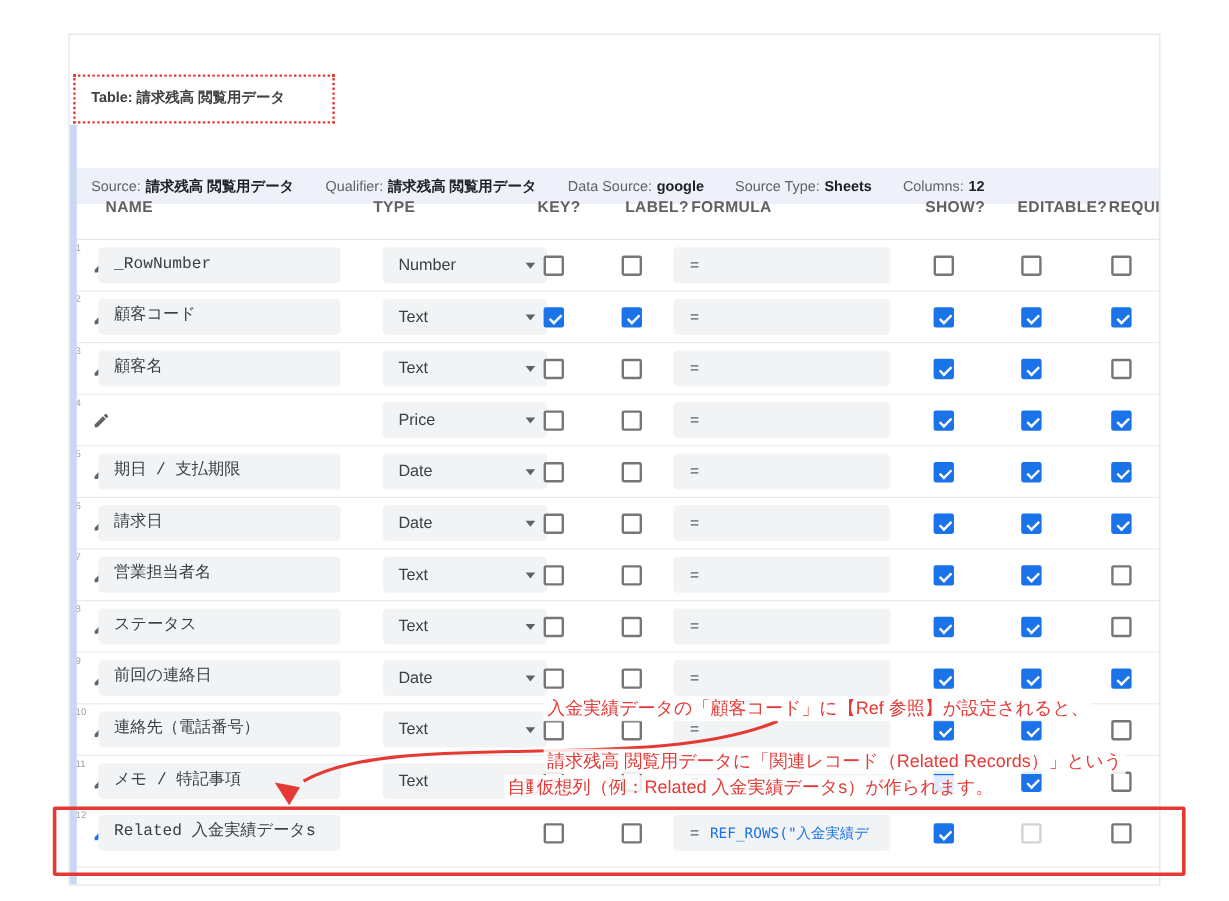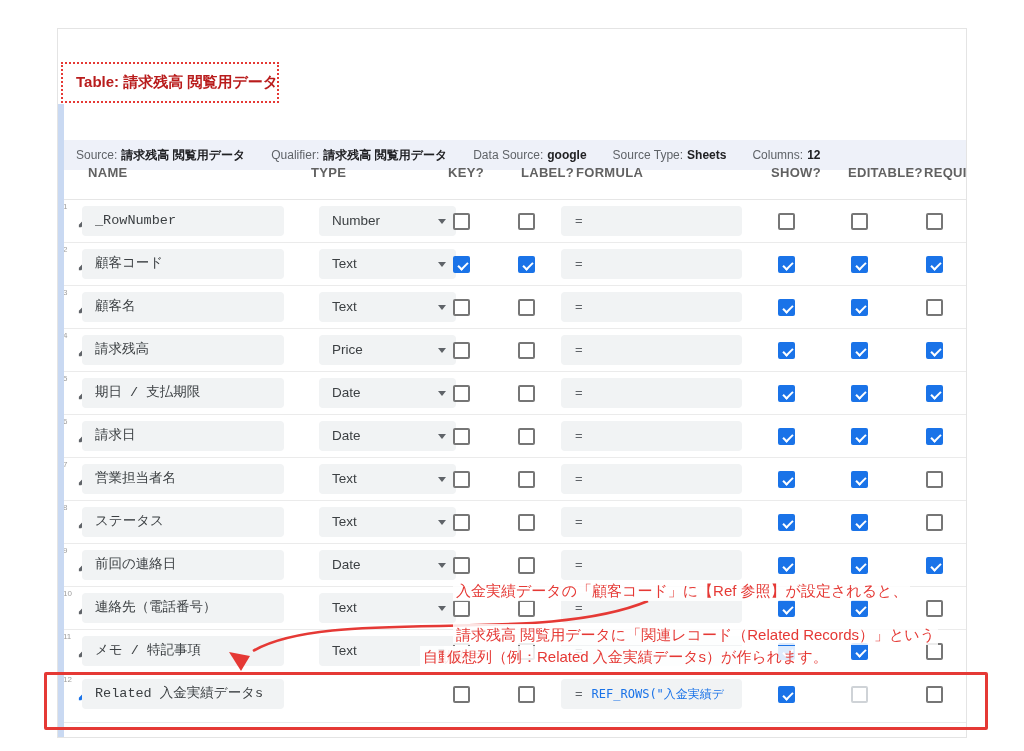--- a/index.html
+++ b/index.html
@@ -15,21 +15,21 @@
     width:1024px;height:751px;position:relative;overflow:hidden;
     font-family:"Liberation Sans","DejaVu Sans",sans-serif;color:#202124;
   }
 
   
   .card{
     position:absolute;left:57px;top:28px;width:910px;height:710px;
     background:#fff;border:1px solid #e4e4e4;overflow:hidden;
   }
   .card-title{
-    position:absolute;left:18px;top:44px;font-size:15px;font-weight:700;color:#b91c1c;
+    position:absolute;left:18px;top:44px;font-size:12px;font-weight:700;color:#404040;
     white-space:nowrap;z-index:2;
   }
   .dotted-box{
     position:absolute;left:3px;top:33px;width:218px;height:41px;
     border:2px dotted var(--annotation-red);z-index:3;
   }
   .source-bar{
     position:absolute;left:0;top:75px;width:910px;height:30px;
     background:var(--source-bar-bg);
     display:flex;align-items:center;gap:26px;padding-left:18px;
@@ -196,21 +196,20 @@
     <span class="cb editable on"></span>
     <span class="cb require"></span>
   </div>
       <div class="row">
     <span class="rnum">4</span>
     <span class="pencil">
       <svg viewBox="0 0 24 24" width="15" height="15">
             <path fill="currentColor" d="M3 17.25V21h3.75L17.81 9.94l-3.75-3.75L3 17.25zM20.71 7.04a1 1 0 0 0 0-1.41l-2.34-2.34a1 1 0 0 0-1.41 0l-1.83 1.83 3.75 3.75 1.83-1.83z"></path>
           </svg>
     </span>
-    <div class="field name-field">請求残高</div>
     <div class="field type-field">
       <span>Price</span>
       <span class="caret"></span>
     </div>
     <span class="cb key"></span>
     <span class="cb label"></span>
     <div class="field formula-field">
       <span class="eq">=</span><span class="fval"></span>
     </div>
     <span class="cb show on"></span>

